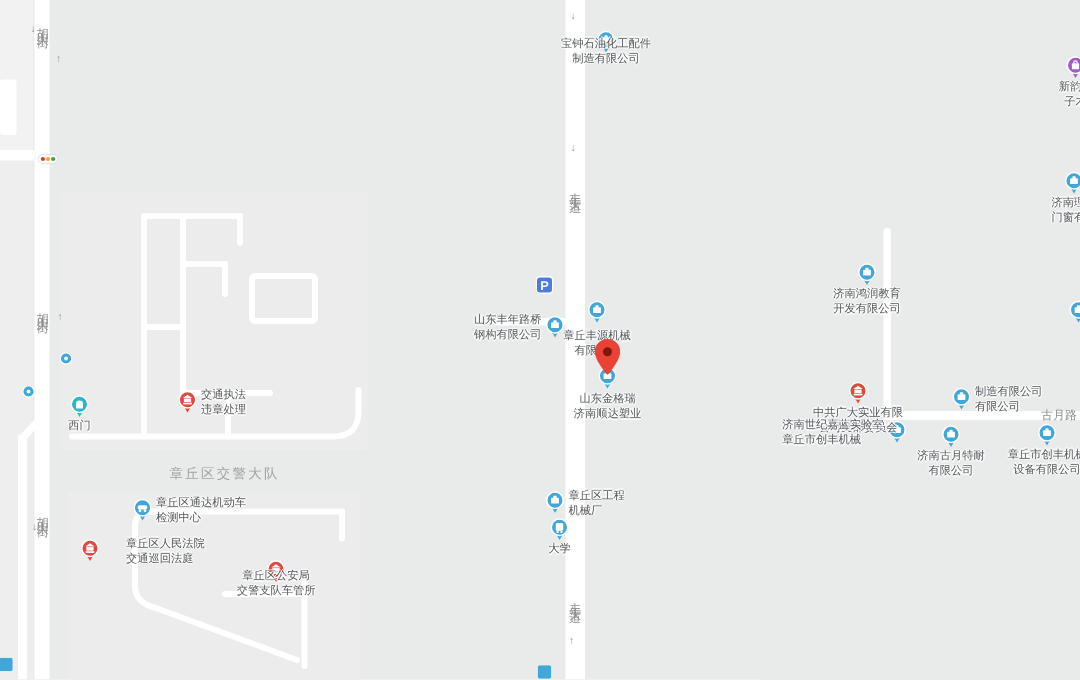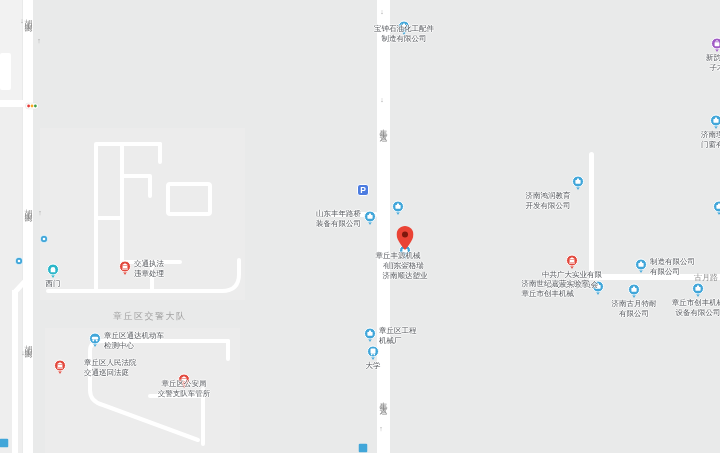--- a/index.html
+++ b/index.html
@@ -130,51 +130,51 @@
         <div>门窗有限</div>
       </div>
       <div class="marker" style="left: 578px; top: 183px;">
         <svg width="13" height="16" viewBox="0 0 13 16">
           <path d="M4.3,11.2 L6.5,15 L8.7,11.2 Z" fill="#41a6d9"></path>
           <circle cx="6.5" cy="6.5" r="5.5" fill="#41a6d9" stroke="#ffffff" stroke-width="1"></circle>
           <rect x="3.9" y="4.9" width="5.2" height="3.8" rx="0.6" fill="#fff"></rect>
           <rect x="5.4" y="3.5" width="2.2" height="1.6" rx="0.5" fill="#fff"></rect>
         </svg>
       </div>
-      <div class="poi-label center" style="color: rgb(84, 87, 92); left: 548px; top: 191px; transform: translateX(-50%);">
+      <div class="poi-label center" style="color: rgb(84, 87, 92); left: 578px; top: 191px; transform: translateX(-50%);">
         <div>济南鸿润教育</div>
         <div>开发有限公司</div>
       </div>
       <div class="marker" style="left: 363px; top: 190px;">
         <svg width="12" height="12" viewBox="0 0 12 12">
           <rect x="0.5" y="0.5" width="11" height="11" rx="2.5" fill="#4c7ce0" stroke="#fff" stroke-width="1"></rect>
           <text x="6" y="9" font-size="8.5" font-family="Liberation Sans, sans-serif" font-weight="bold" fill="#fff" text-anchor="middle">P</text>
         </svg>
       </div>
       <div class="marker" style="left: 370px; top: 218px;">
         <svg width="13" height="16" viewBox="0 0 13 16">
           <path d="M4.3,11.2 L6.5,15 L8.7,11.2 Z" fill="#41a6d9"></path>
           <circle cx="6.5" cy="6.5" r="5.5" fill="#41a6d9" stroke="#ffffff" stroke-width="1"></circle>
           <rect x="3.9" y="4.9" width="5.2" height="3.8" rx="0.6" fill="#fff"></rect>
           <rect x="5.4" y="3.5" width="2.2" height="1.6" rx="0.5" fill="#fff"></rect>
         </svg>
       </div>
       <div class="poi-label right-align" style="color: rgb(84, 87, 92); left: 361px; top: 218px; transform: translate(-100%, -50%);">
         <div>山东丰年路桥</div>
-        <div>装备有限公司</div>
+        <div>钢构有限公司</div>
       </div>
       <div class="marker" style="left: 398px; top: 208px;">
         <svg width="13" height="16" viewBox="0 0 13 16">
           <path d="M4.3,11.2 L6.5,15 L8.7,11.2 Z" fill="#41a6d9"></path>
           <circle cx="6.5" cy="6.5" r="5.5" fill="#41a6d9" stroke="#ffffff" stroke-width="1"></circle>
           <rect x="3.9" y="4.9" width="5.2" height="3.8" rx="0.6" fill="#fff"></rect>
           <rect x="5.4" y="3.5" width="2.2" height="1.6" rx="0.5" fill="#fff"></rect>
         </svg>
       </div>
-      <div class="poi-label center" style="color: rgb(84, 87, 92); left: 398px; top: 219px; transform: translateX(-50%); margin-top: 32px;">
+      <div class="poi-label center" style="color: rgb(84, 87, 92); left: 398px; top: 219px; transform: translateX(-50%);">
         <div>章丘丰源机械</div>
         <div>有限公司</div>
       </div>
       <div class="marker" style="left: 405px; top: 252px;">
         <svg width="13" height="16" viewBox="0 0 13 16">
           <path d="M4.3,11.2 L6.5,15 L8.7,11.2 Z" fill="#41a6d9"></path>
           <circle cx="6.5" cy="6.5" r="5.5" fill="#41a6d9" stroke="#ffffff" stroke-width="1"></circle>
           <rect x="3.9" y="4.9" width="5.2" height="3.8" rx="0.6" fill="#fff"></rect>
           <rect x="5.4" y="3.5" width="2.2" height="1.6" rx="0.5" fill="#fff"></rect>
         </svg>

